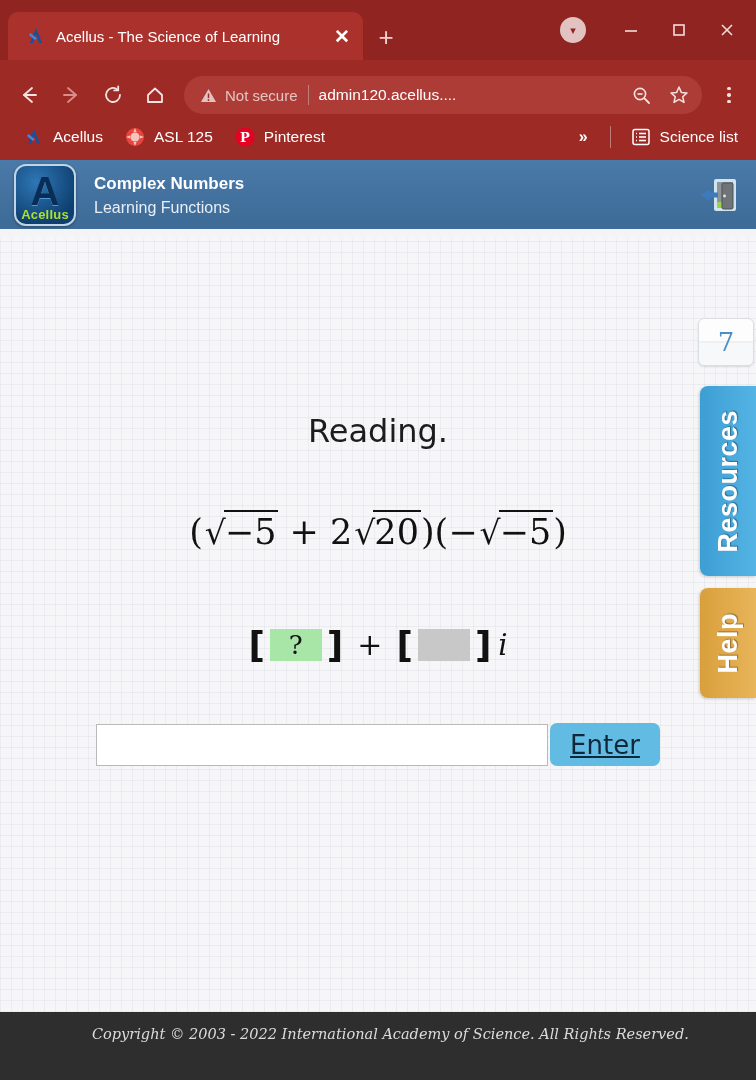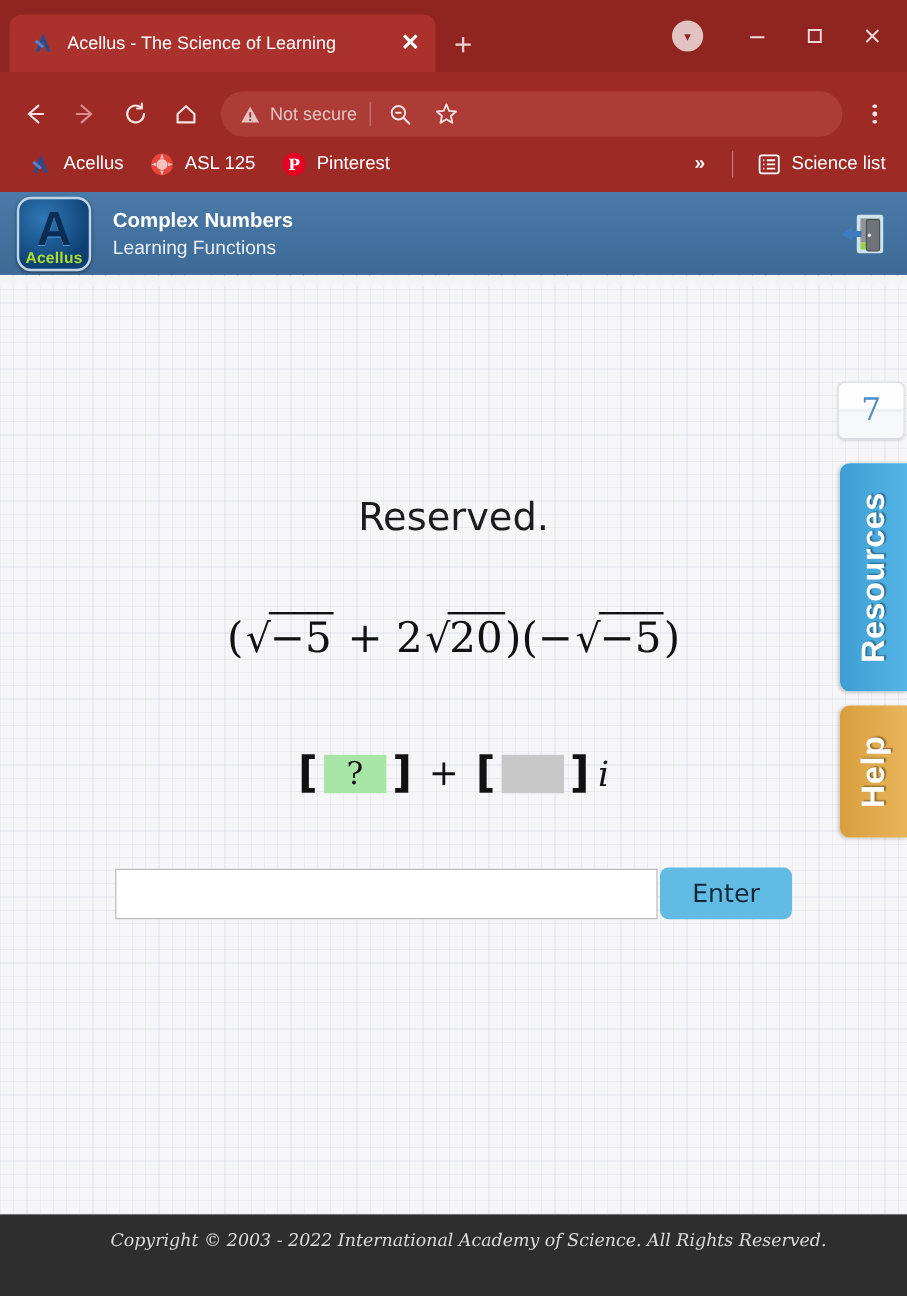--- a/index.html
+++ b/index.html
@@ -244,23 +244,24 @@
     font-size: 17px;
     padding: 0 8px;
     font-family: "Liberation Sans", sans-serif;
     outline: none;
   }
   .enter-btn {
     width: 110px; height: 43px;
     margin-left: 2px;
     background: #62bbe2;
     border: none; border-radius: 7px;
-    color: #10283a; font-size: 21px;
+    color: #10283a; font-size: 26px;
     font-family: "DejaVu Sans", sans-serif;
     cursor: pointer;
+    text-decoration: underline;
   }
 
   
   .rail { position: absolute; right: 0; top: 88px; width: 60px; }
   .counter {
     width: 56px; height: 48px;
     margin-left: 2px;
     background: linear-gradient(#fdfdfd 0 48%, #eef1f3 48% 52%, #f7f8f9 52% 100%);
     border: 1px solid #dadee2;
     border-radius: 6px;
@@ -367,20 +368,21 @@
     <div class="omnibox">
       <span class="warn-tri">
         <svg width="17" height="15" viewBox="0 0 17 15">
             <path d="M8.5 1 L16 14 L1 14 Z" fill="#e3c3c1"></path>
             <line x1="8.5" y1="5.5" x2="8.5" y2="10" stroke="#9e2a26" stroke-width="1.5"></line>
             <circle cx="8.5" cy="12" r="0.9" fill="#9e2a26"></circle>
           </svg>
       </span>
       <span class="notsecure">Not secure</span>
       <span class="omni-sep"></span>
+      <span class="omni-url">admin120.acellus....</span>
       <span class="omni-icon">
         <svg width="19" height="19" viewBox="0 0 19 19">
             <circle cx="8" cy="8" r="5.6" fill="none" stroke="#f5e3e2" stroke-width="1.6"></circle>
             <line x1="5.4" y1="8" x2="10.6" y2="8" stroke="#f5e3e2" stroke-width="1.6"></line>
             <line x1="12.2" y1="12.2" x2="17" y2="17" stroke="#f5e3e2" stroke-width="1.8" stroke-linecap="round"></line>
           </svg>
       </span>
       <span class="omni-icon">
         <svg width="20" height="20" viewBox="0 0 20 20">
             <path d="M10 2 L12.3 7.4 L18 7.9 L13.7 11.7 L15 17.4 L10 14.4 L5 17.4 L6.3 11.7 L2 7.9 L7.7 7.4 Z" fill="none" stroke="#f5e3e2" stroke-width="1.5" stroke-linejoin="round"></path>
@@ -465,21 +467,21 @@
         <circle cx="26.5" cy="22" r="1.4" fill="#e8e8e8"></circle>
         <path d="M3 21 L12 15 L12 18.5 L20 18.5 L20 23.5 L12 23.5 L12 27 Z" fill="#3d7bbd"></path>
       </svg>
     </div>
   </div>
   <div class="zigzag"></div>
 
   <div class="content">
 
     <div class="question">
-      <div class="prompt">Reserved.</div>
+      <div class="prompt">Reading.</div>
 
       <div class="expr">
         <span>(</span><span class="sqrt"><span class="radsign">√</span><span class="radicand">−5</span></span>
         <span>+</span>
         <span>2</span><span class="sqrt"><span class="radsign">√</span><span class="radicand">20</span></span><span>)</span><span>(</span><span>−</span><span class="sqrt"><span class="radsign">√</span><span class="radicand">−5</span></span><span>)</span>
       </div>
 
       <div class="answer-line">
         <span class="brk">[</span>
         <span class="slot active">?</span>

